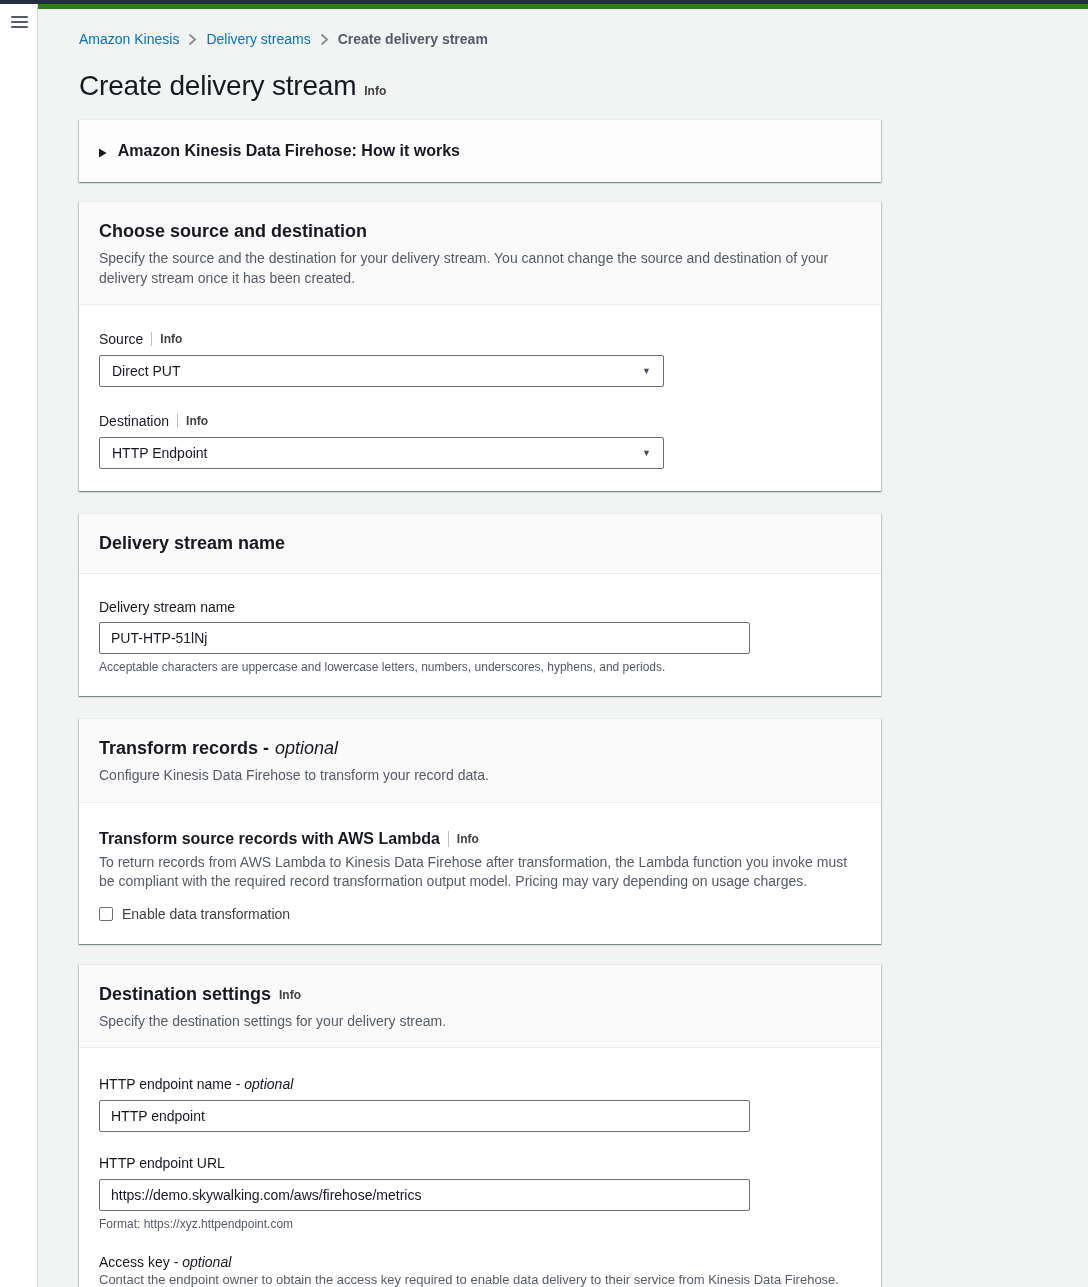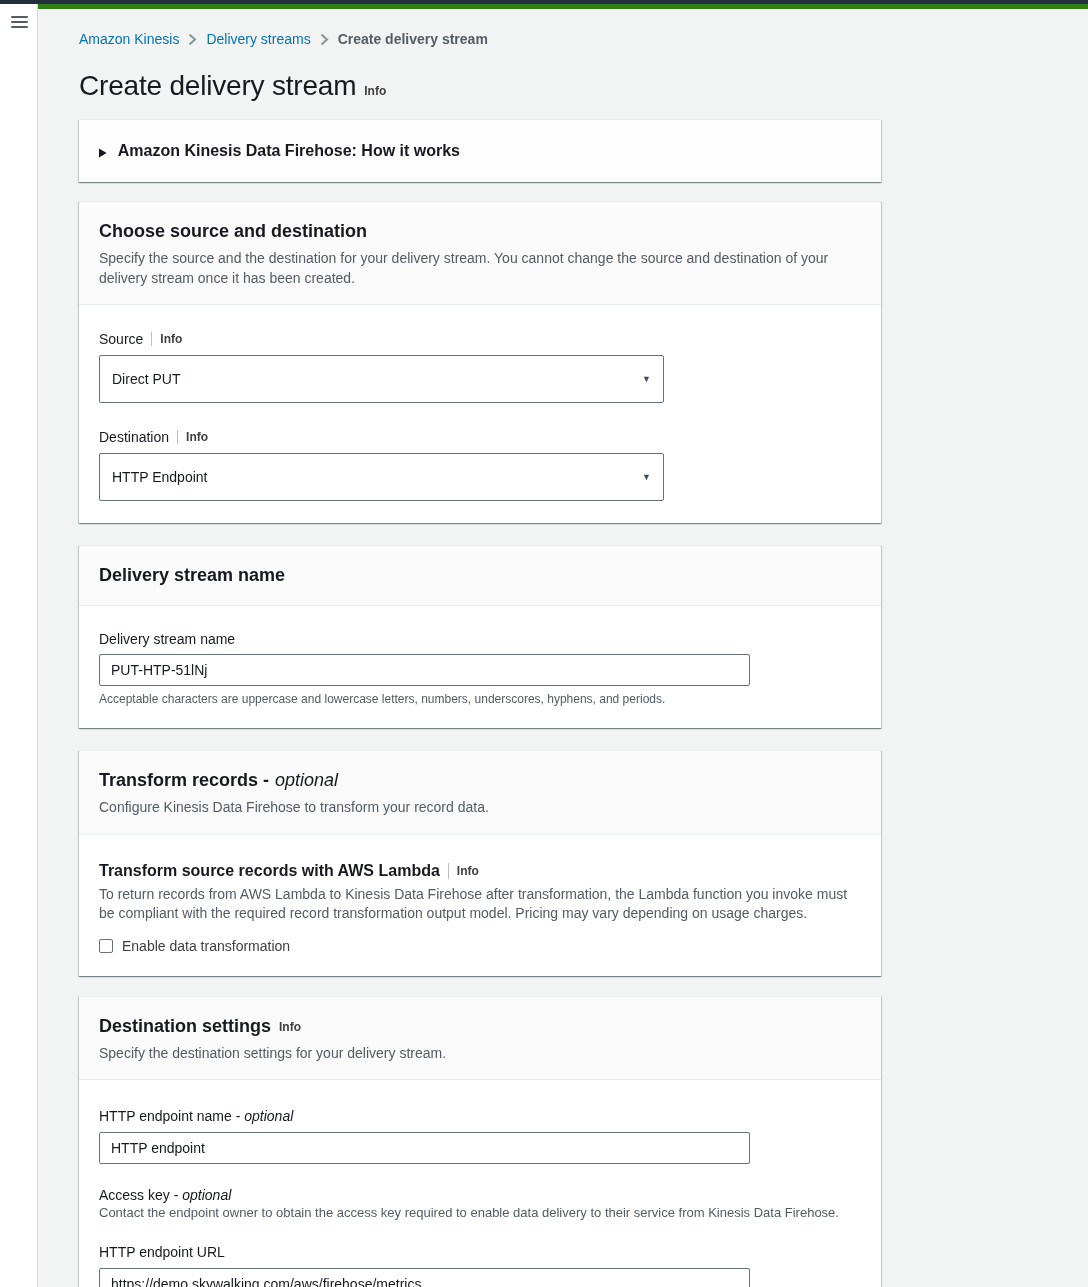--- a/index.html
+++ b/index.html
@@ -47,21 +47,21 @@
   
   .expander { display: flex; align-items: center; padding: 22px 20px; cursor: pointer; background: #fdfdfd; }
   .caret-right { font-size: 10px; color: #16191f; margin-right: 11px; transform: scaleY(1.15); }
   .expander-title { font-size: 16px; font-weight: 700; }
   
   .field-label-row { display: flex; align-items: center; margin-bottom: 8px; }
   .field-label { font-size: 14px; color: #16191f; }
   .field-label .optional { font-style: italic; }
   .label-divider { width: 1px; height: 14px; background: #b6bec9; margin: 0 8px; }
   .select-box {
-    width: 565px; height: 48px; border: 1px solid #687078; border-radius: 2px; background: #fff;
+    width: 565px; height: 32px; border: 1px solid #687078; border-radius: 2px; background: #fff;
     display: flex; align-items: center; justify-content: space-between;
     padding: 0 12px; font-size: 14px; cursor: pointer;
   }
   .caret-down { font-size: 9px; color: #414d5c; }
   .text-input {
     width: 651px; height: 32px; border: 1px solid #687078; border-radius: 2px; background: #fff;
     padding: 0 11px; font-size: 14px; color: #16191f;
     font-family: "Liberation Sans", "DejaVu Sans", sans-serif; outline: none; display: block;
   }
   .text-input::placeholder { color: #687078; font-style: italic; }
@@ -207,34 +207,34 @@
       <div class="card-body" style="padding-top:28px;">
         <div class="field-group" style="margin-bottom:23px;">
           <div class="field-label-row" style="margin-bottom:8px;">
             <span class="field-label">
               <span>HTTP endpoint name -</span>
               <span class="optional">optional</span>
             </span>
           </div>
           <input class="text-input" type="text" value="HTTP endpoint" style="">
         </div>
+        <div class="field-group" style="margin-bottom:23px;">
+          <div class="field-label-row" style="margin-bottom:8px;">
+            <span class="field-label">HTTP endpoint URL</span>
+          </div>
+          <input class="text-input" type="text" value="https://demo.skywalking.com/aws/firehose/metrics" style="">
+          <div class="constraint-text">Format: https://xyz.httpendpoint.com</div>
+        </div>
         <div class="field-group">
           <div class="field-label-row" style="margin-bottom:2px;">
             <span class="field-label">
               <span>Access key -</span>
               <span class="optional">optional</span>
             </span>
           </div>
           <div class="sub-desc">Contact the endpoint owner to obtain the access key required to enable data delivery to their service from Kinesis Data Firehose.</div>
 
         </div>
-        <div class="field-group" style="margin-bottom:23px;">
-          <div class="field-label-row" style="margin-bottom:8px;">
-            <span class="field-label">HTTP endpoint URL</span>
-          </div>
-          <input class="text-input" type="text" value="https://demo.skywalking.com/aws/firehose/metrics" style="">
-          <div class="constraint-text">Format: https://xyz.httpendpoint.com</div>
-        </div>
       </div>
     </div>
 
   </div>
 </div>
 
 </body></html>

